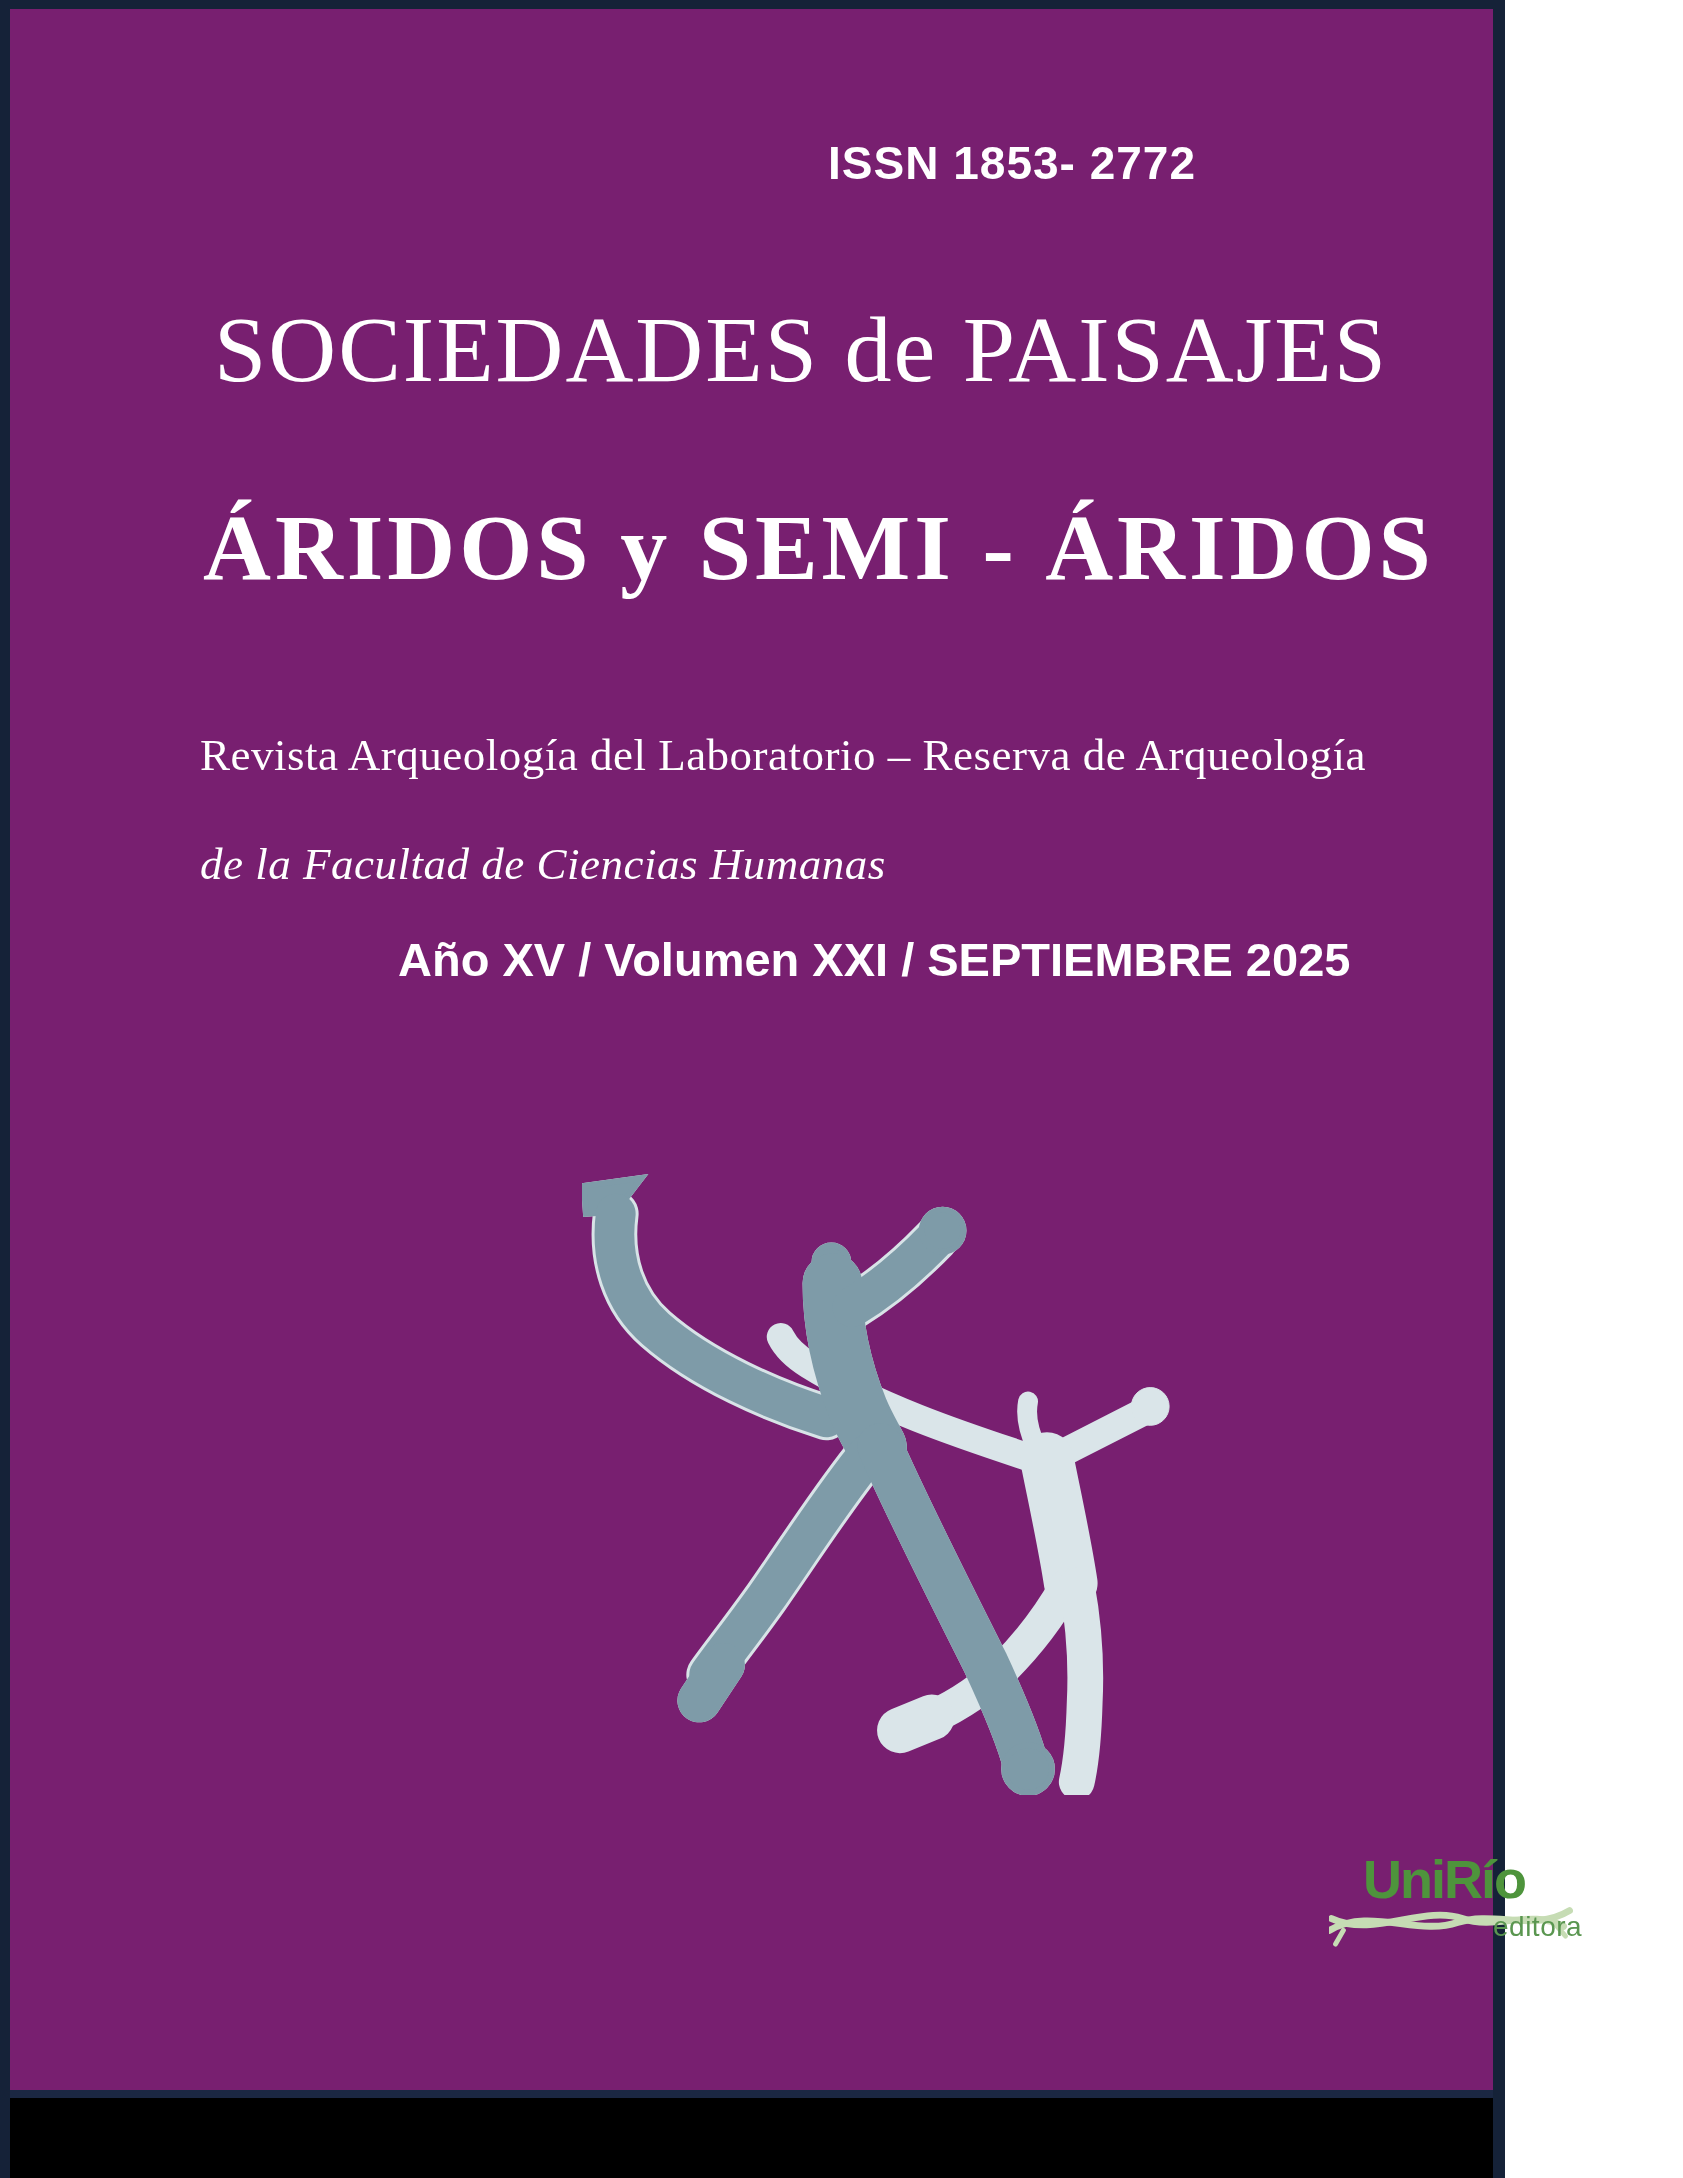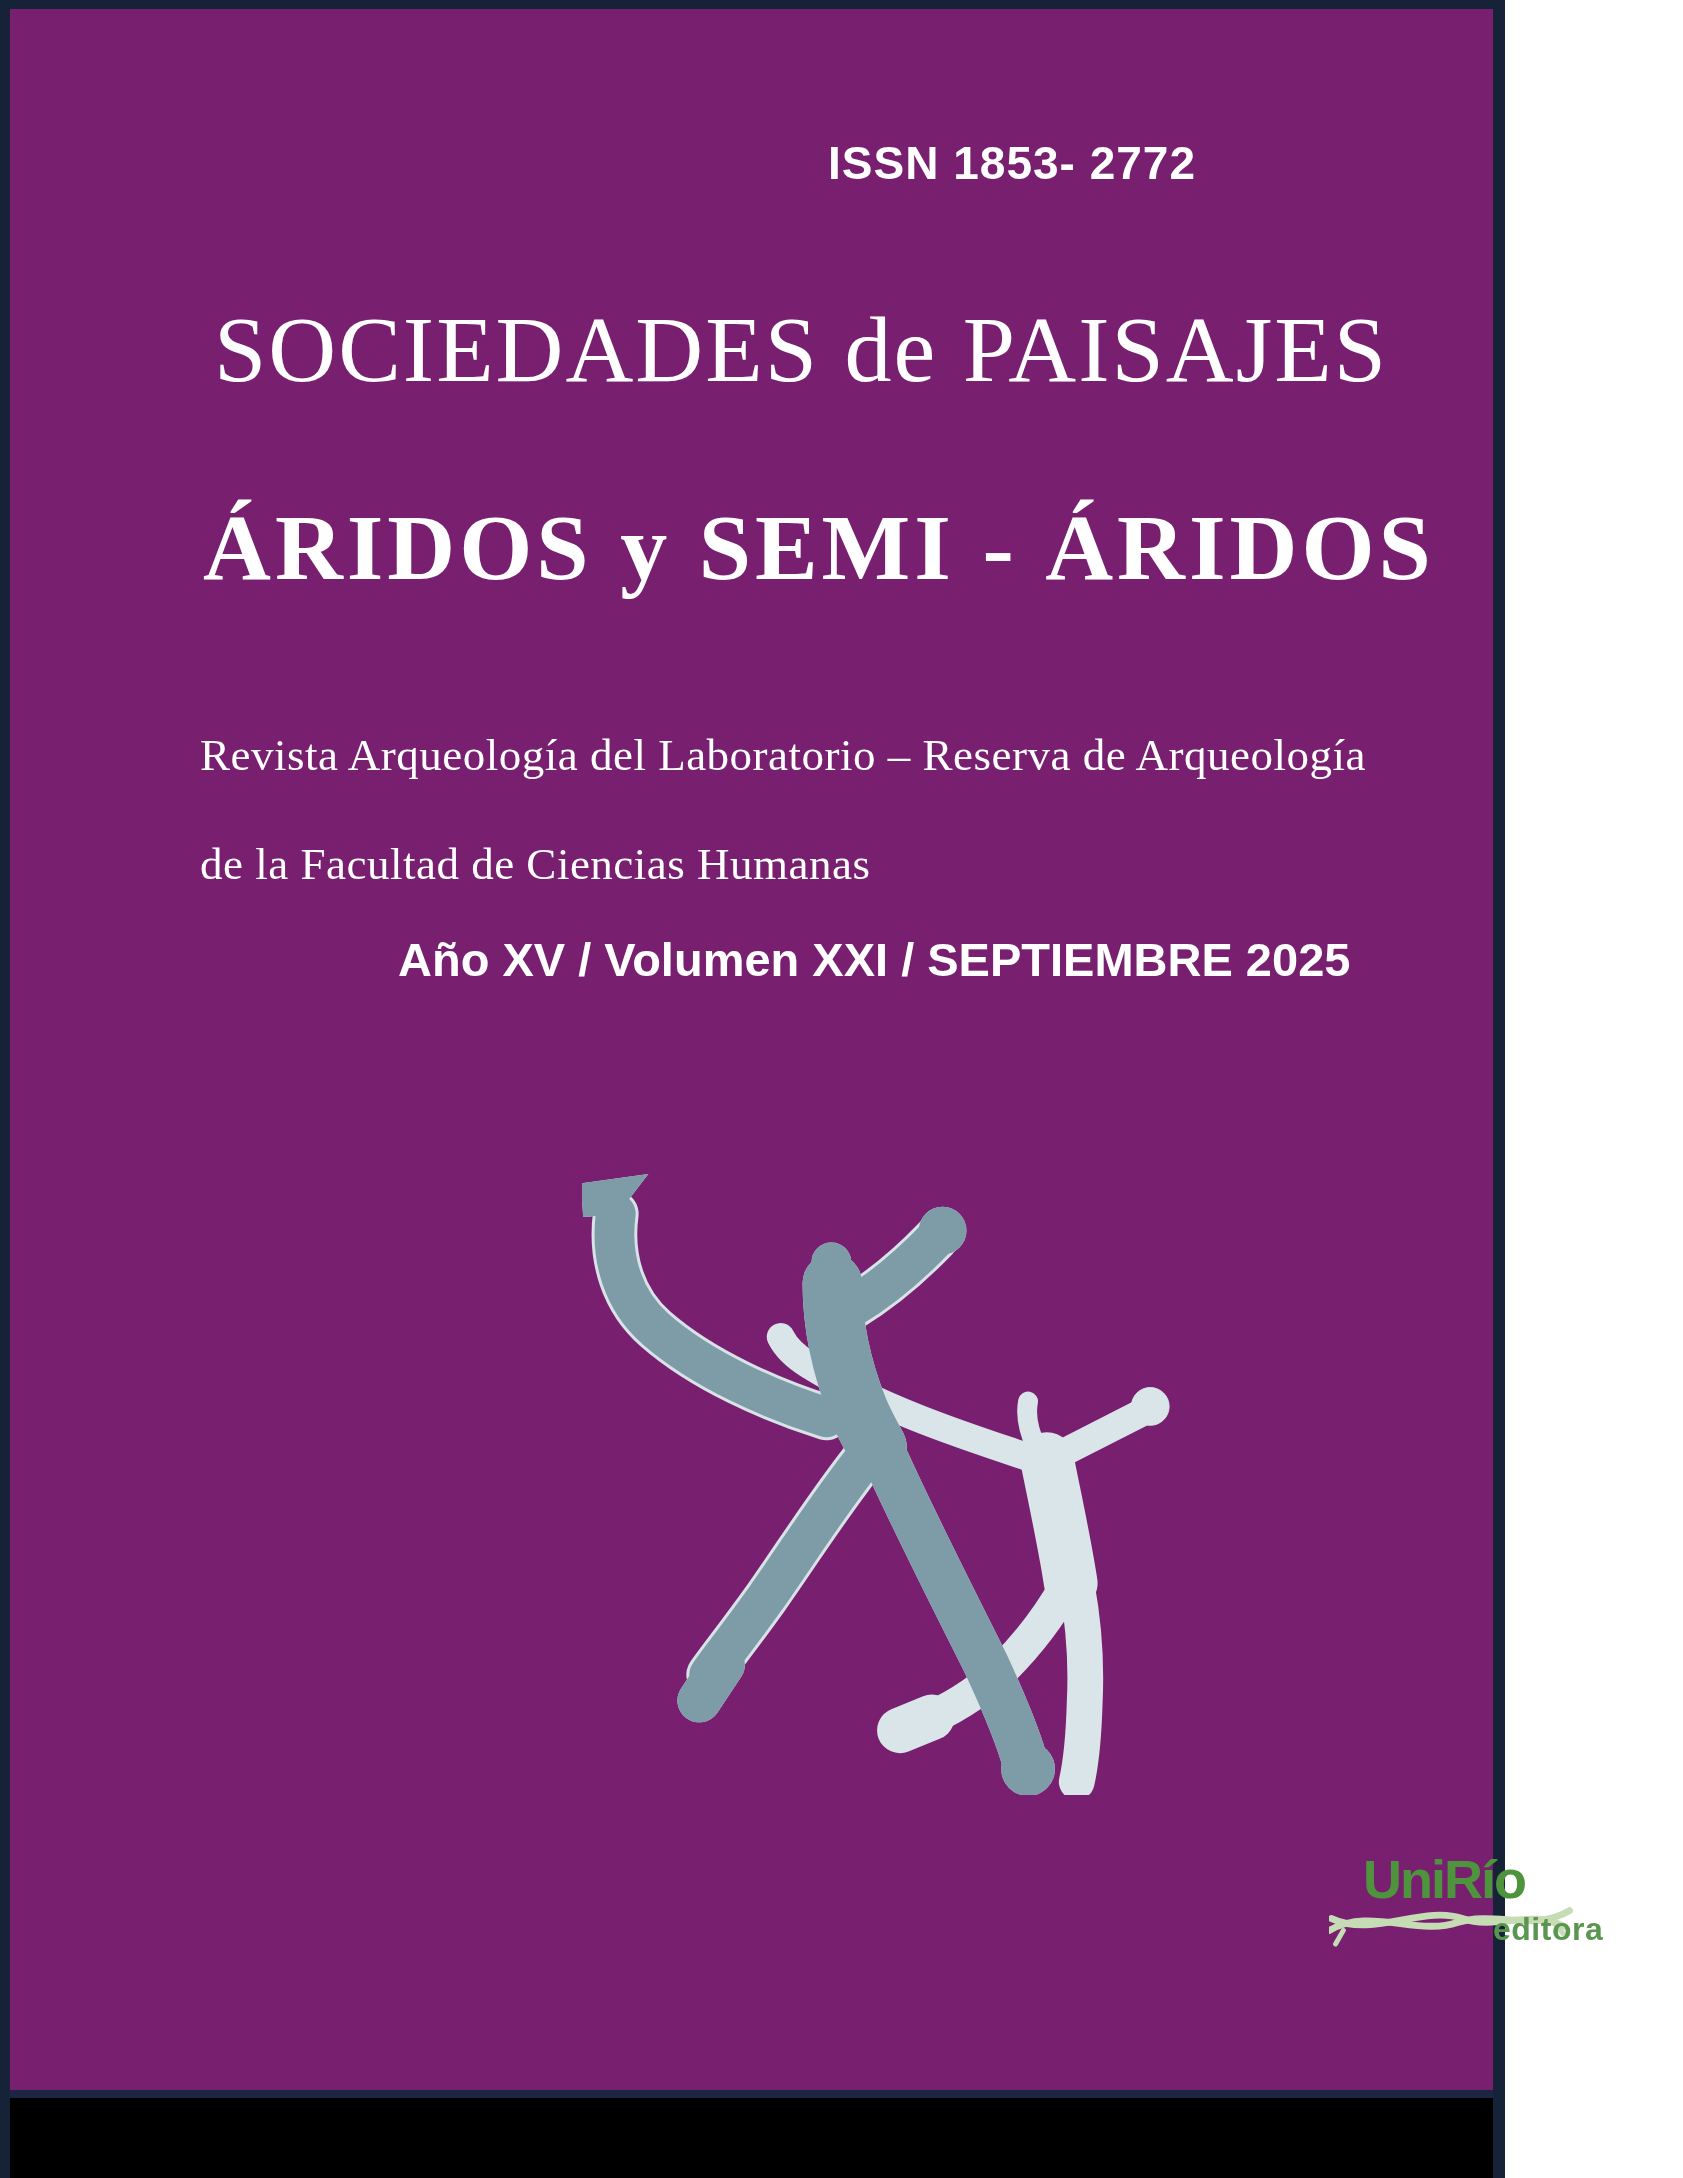--- a/index.html
+++ b/index.html
@@ -37,42 +37,42 @@
     font-size:94px;color:var(--text);line-height:1;white-space:nowrap;
   }
   .title-line.l1{top:293px;letter-spacing:2px;margin-left:11px;}
   .title-line.l2{top:491px;letter-spacing:4px;font-weight:bold;}
   .subtitle-line{
     left:190px;
     font-family:"Liberation Serif",serif;
     font-size:45px;color:var(--text);line-height:1;letter-spacing:0.5px;white-space:nowrap;
   }
   .subtitle-line.s1{top:724px;}
-  .subtitle-line.s2{top:833px;}
+  .subtitle-line.s2{top:833px;font-style:italic;}
   .edition{
     left:388px;top:927px;
     font-weight:bold;font-size:47px;color:var(--text);line-height:1;white-space:nowrap;
   }
   .artwork{left:572px;top:1144px;width:606px;height:642px;}
   .artwork .light-fig path{stroke:var(--figure-light);fill:none;stroke-linecap:round;stroke-linejoin:round;}
   .artwork .light-fig circle{fill:var(--figure-light);}
   .gray-halo{stroke:var(--figure-gray-outline);fill:var(--figure-gray-outline);stroke-width:46;}
   .gray-main{stroke:var(--figure-gray);fill:var(--figure-gray);stroke-width:40;}
   .gray-paths path{fill:none;stroke-linecap:round;stroke-linejoin:round;}
   .logo{left:1319px;top:1827px;width:277px;height:119px;}
   .logo-word{
     left:34px;top:16px;
     font-weight:bold;font-size:54px;letter-spacing:-2px;line-height:1;
     color:var(--logo-green);
   }
   .logo-ribbon{left:0;top:55px;width:249px;height:57px;}
   .logo-ribbon path{stroke:var(--ribbon-green);fill:none;stroke-linecap:round;}
   .logo-tagline{
     left:164px;top:77px;
-    font-size:32px;font-weight:bold;letter-spacing:0.5px;line-height:1;
+    font-size:28px;font-weight:normal;letter-spacing:0.5px;line-height:1;
     color:var(--tagline-green);
   }
   .band-navy-top{left:0;top:2081px;width:100%;height:8px;background:var(--band-navy);}
   .band-black{left:0;top:2089px;width:100%;height:81px;background:var(--band-black);}
 </style>
 </head>
 <body>
 
 <div class="cover">
 

